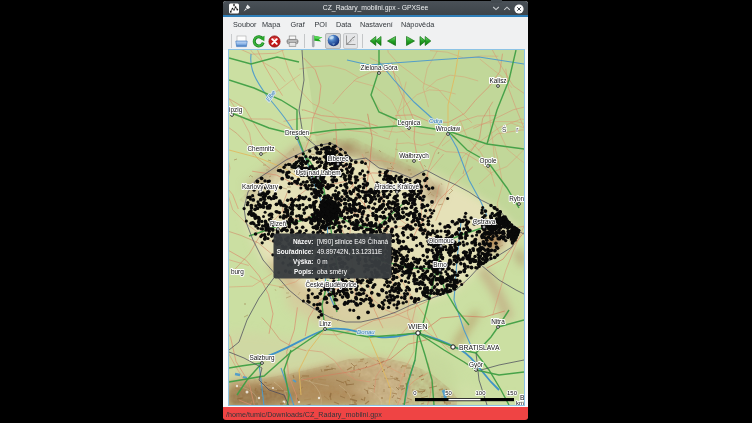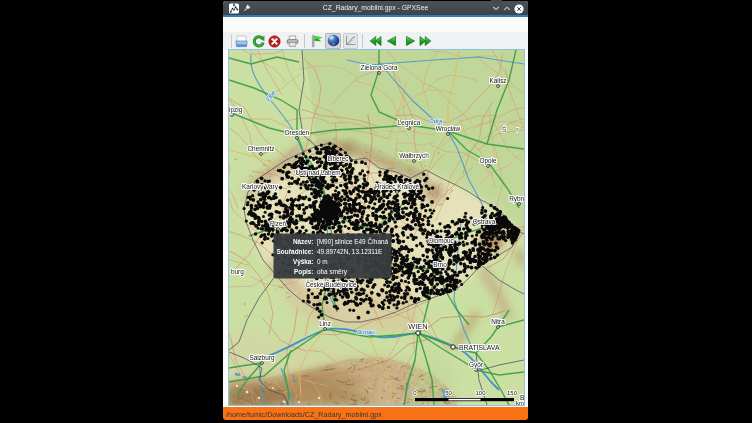--- a/index.html
+++ b/index.html
@@ -3,21 +3,21 @@
 *{margin:0;padding:0;box-sizing:border-box}
 html,body{width:752px;height:423px;background:#000;overflow:hidden;font-family:"Liberation Sans",sans-serif}
 #win{position:absolute;left:223px;top:1px;width:305px;height:418px;background:#fbfbfb;border-radius:3px}
 #titlebar{position:absolute;left:0;top:0;width:305px;height:14px;background:linear-gradient(#4a5158,#3d4449);border-radius:3px 3px 0 0}
 #notch{position:absolute;left:267.5px;top:-1px;width:11px;height:3px;background:#434a50}
 #title{position:absolute;left:0;top:3px;width:100%;text-align:center;font-size:6.8px;color:#eef0f1}
 #blueline{position:absolute;left:0;top:14px;width:305px;height:1.5px;background:#2e7eb8}
 #menubar{position:absolute;left:0;top:16px;width:305px;height:15px;background:#f0f1f2;font-size:7.3px;color:#31363b}
 #toolbar{position:absolute;left:0;top:31px;width:305px;height:18px;background:#f0f1f2}
 #mapframe{position:absolute;left:4.5px;top:48px;width:297px;height:357px;border:1px solid #8cc3e5;background:#cbdfa2;overflow:hidden}
-#statusbar{position:absolute;left:0;top:406px;width:305px;height:13px;font-size:7.2px;color:#31363b;padding:2.5px 0 0 3px;background:#f97316;border-radius:0 0 3px 3px}
+#statusbar{position:absolute;left:0;top:406px;width:305px;height:13px;font-size:7.2px;color:#31363b;padding:2.5px 0 0 3px;background:#ef4444;border-radius:0 0 3px 3px}
 .winbtn{position:absolute;top:3px;color:#c8ccce;font-size:9px;line-height:8px}
 </style></head><body>
 <div id="win">
  <div id="titlebar">
   <div id="notch"></div>
   <div style="position:absolute;left:5.5px;top:1.5px;line-height:0"><svg width="10" height="11" viewBox="0 0 10 11">
           <rect x="0" y="0.5" width="10" height="10" rx="1.5" fill="#fff"></rect>
           <path d="M1.5 8.5 L3.5 5.5 L5 7.5 L6.5 4 L8.5 6.5" stroke="#111" stroke-width="0.8" fill="none"></path>
           <circle cx="1.8" cy="8.8" r="0.9" fill="#111"></circle>
           <circle cx="3.5" cy="5.5" r="0.8" fill="#111"></circle>
@@ -38,20 +38,29 @@
       </svg>
   <svg class="winbtn" style="left:280px;top:5px" width="8" height="5" viewBox="0 0 8 5">
         <path d="M1.2 3.8 L4 1.2 L6.8 3.8" stroke="#c6cacd" stroke-width="1.1" fill="none"></path>
       </svg>
   <svg class="winbtn" style="left:290.5px;top:3.2px" width="10" height="10" viewBox="0 0 10 10">
         <circle cx="5" cy="5" r="4.6" fill="#fcfcfc"></circle>
         <path d="M3.2 3.2 L6.8 6.8 M6.8 3.2 L3.2 6.8" stroke="#3a4045" stroke-width="1"></path>
       </svg>
  </div>
  <div id="blueline"></div>
+ <div id="menubar">
+      <span style="position:absolute;left:10px;top:3px">Soubor</span>
+      <span style="position:absolute;left:39px;top:3px">Mapa</span>
+      <span style="position:absolute;left:67.5px;top:3px">Graf</span>
+      <span style="position:absolute;left:91.5px;top:3px">POI</span>
+      <span style="position:absolute;left:113px;top:3px">Data</span>
+      <span style="position:absolute;left:137px;top:3px">Nastavení</span>
+      <span style="position:absolute;left:178px;top:3px">Nápověda</span>
+    </div>
  <div id="toolbar">
       <div style="position:absolute;left:12px;top:2.5px;line-height:0"><svg width="13" height="13" viewBox="0 0 13 13">
           <rect x="2" y="1" width="9" height="6.5" fill="#fdfdfd" stroke="#a8a8a8" stroke-width="0.6"></rect>
           <path d="M0.9 6.1 L12.1 6.1 L11.4 11.6 L1.6 11.6 Z" fill="#85b1e6" stroke="#4a7fc0" stroke-width="0.8"></path>
           <path d="M1.3 6.5 L11.7 6.5 L11.4 8.6 L1.7 8.6 Z" fill="#a9c8ee"></path>
           <rect x="2" y="9.8" width="9" height="1.3" fill="#5a8cc9"></rect>
         </svg></div>
       <div style="position:absolute;left:28.5px;top:2.5px;line-height:0"><svg width="13" height="13" viewBox="0 0 13 13">
           <path d="M10.6 3.6 A 4.6 4.6 0 1 0 11.2 7.8" fill="none" stroke="#17801e" stroke-width="3"></path>
           <path d="M10.2 3.4 A 4.6 4.6 0 1 0 11.1 7.4" fill="none" stroke="#3cb53c" stroke-width="1.5"></path>

